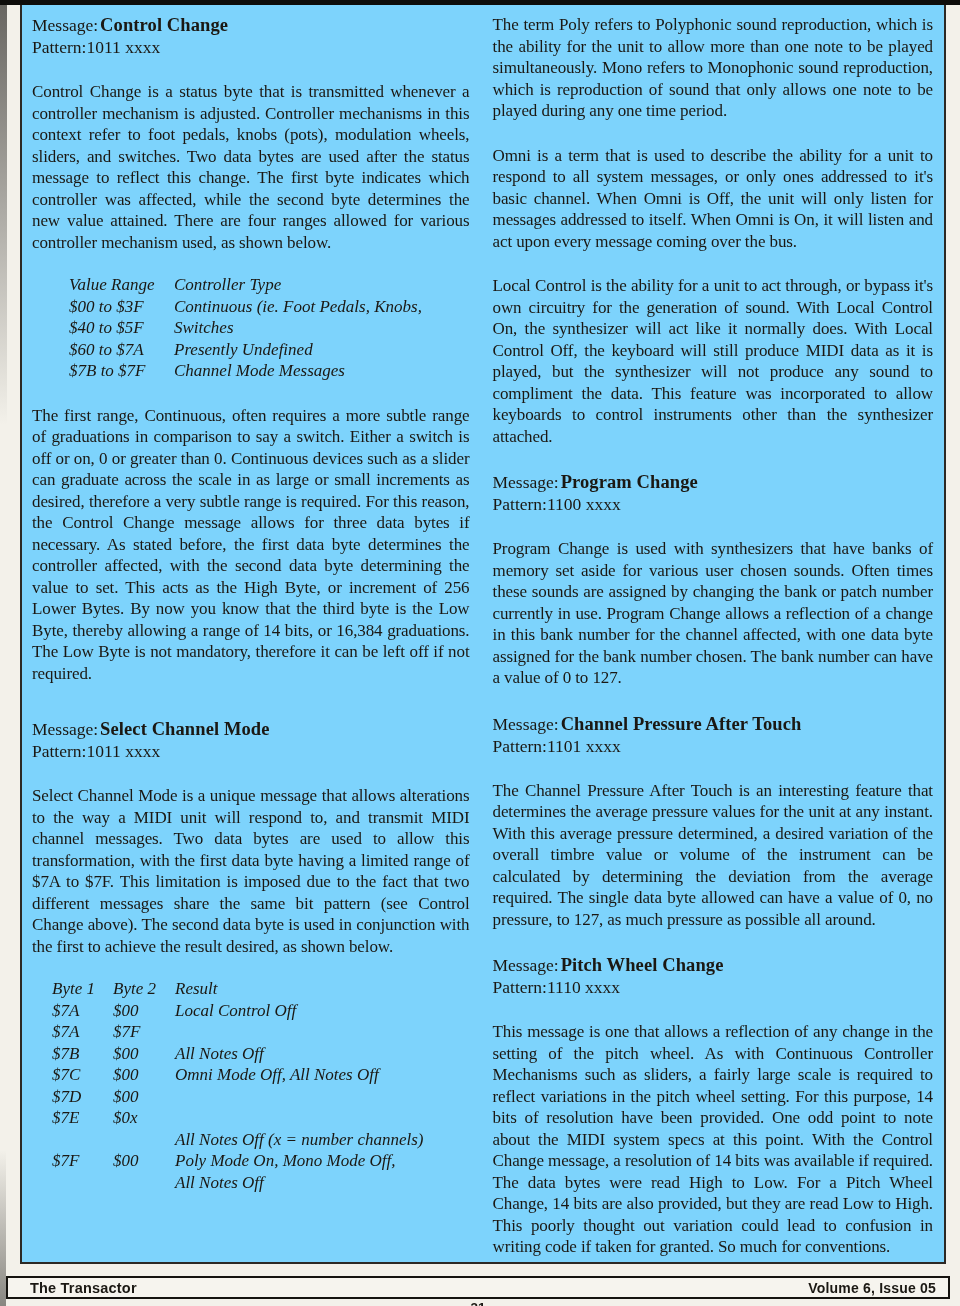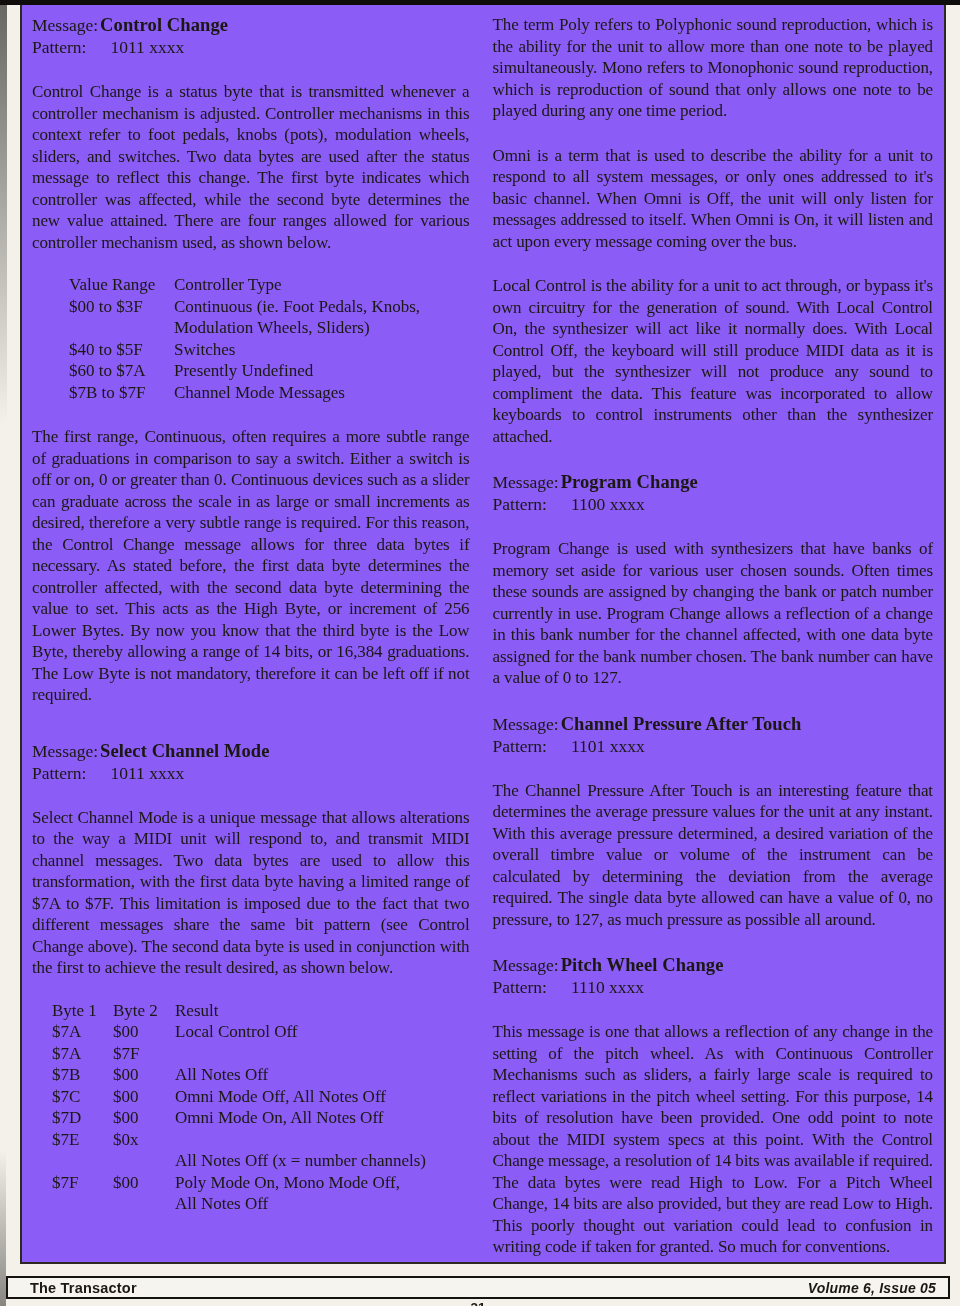--- a/index.html
+++ b/index.html
@@ -22,63 +22,63 @@
   .edge-smudge-bottom{
     position:absolute;left:0;top:1150px;width:6px;height:156px;
     background:linear-gradient(to top, rgba(30,28,24,.5), rgba(30,28,24,0));
   }
   .content-box{
     position:absolute;top:5px;left:20px;width:926px;height:1259px;
     box-sizing:border-box;
     border-left:2px solid #2c2925;
     border-right:2px solid #2c2925;
     border-bottom:2px solid #2c2925;
-    background:#8b5cf6;
+    background:#7dd3fc;
     display:flex;
     padding:9px 11px 0 10px;
     gap:23px;
     overflow:hidden;
   }
   .col{width:440px;}
   .col.right{width:443px;}
   p.body{
     font-size:17px;line-height:21.5px;
     text-align:justify;
     letter-spacing:-0.1px;
     margin:23px 0 0 0;
     hyphens:auto;
   }
   .col > :first-child{margin-top:0;}
   .msg-head{margin:34px 0 0 0;}
   .col.right .msg-head{margin-top:24px;}
   .msg-line{font-size:17.5px;line-height:22px;white-space:nowrap;}
   .msg-line .ttl{font-weight:bold;font-size:18.5px;margin-left:2px;letter-spacing:0.1px;}
   .pat-line{font-size:17.5px;line-height:22px;}
-  .pat-line .pat{margin-left:24px;}
-  .dtable{margin:21px 0 0 0;font-size:17px;line-height:21.5px;}
+  .pat-line .pat{margin-left:0;}
+  .dtable{margin:21px 0 0 0;font-size:17px;line-height:21.5px;font-style:italic;}
   .t1{margin-left:37px;}
   .t2{margin-left:20px;}
   .trow{display:flex;}
   .t1 .c1{width:105px;flex:0 0 105px;}
   .t1 .c2{flex:1;}
   .t2 .c1{width:61px;flex:0 0 61px;}
   .t2 .c2{width:62px;flex:0 0 62px;}
   .t2 .c3{flex:1;}
   .footer{
     position:absolute;left:6px;top:1276px;width:944px;height:23px;
     box-sizing:border-box;
     border:2px solid #15130f;
     background:#f6f4ee;
     display:flex;align-items:center;
     font-family:"Liberation Sans", sans-serif;
     font-weight:bold;
   }
   .f-left{font-size:14.5px;padding-left:22px;letter-spacing:0.2px;}
   .f-center{position:absolute;left:0;right:0;text-align:center;font-size:13.5px;margin-top:40px;}
-  .f-right{margin-left:auto;font-size:14px;padding-right:12px;letter-spacing:0.2px;font-style:italic;}
+  .f-right{margin-left:auto;font-size:14px;padding-right:12px;letter-spacing:0.2px;}
 </style>
 </head>
 <body>
 
 <div class="topbar"></div>
 <div class="edge-smudge"></div>
 <div class="edge-smudge-bottom"></div>
 
 <div class="content-box">
 
@@ -98,24 +98,20 @@
     <div class="dtable t1">
       <div class="trow">
           <span class="c1">Value Range</span>
           <span class="c2">Controller Type</span>
         </div>
       <div class="trow">
           <span class="c1">$00 to $3F</span>
           <span class="c2">Continuous (ie. Foot Pedals, Knobs,</span>
         </div>
       <div class="trow">
-          <span class="c1"></span>
-          <span class="c2">Modulation Wheels, Sliders)</span>
-        </div>
-      <div class="trow">
           <span class="c1">$40 to $5F</span>
           <span class="c2">Switches</span>
         </div>
       <div class="trow">
           <span class="c1">$60 to $7A</span>
           <span class="c2">Presently Undefined</span>
         </div>
       <div class="trow">
           <span class="c1">$7B to $7F</span>
           <span class="c2">Channel Mode Messages</span>
@@ -156,21 +152,20 @@
           <span class="c3">All Notes Off</span>
         </div>
       <div class="trow">
           <span class="c1">$7C</span>
           <span class="c2">$00</span>
           <span class="c3">Omni Mode Off, All Notes Off</span>
         </div>
       <div class="trow">
           <span class="c1">$7D</span>
           <span class="c2">$00</span>
-          <span class="c3">Omni Mode On, All Notes Off</span>
         </div>
       <div class="trow">
           <span class="c1">$7E</span>
           <span class="c2">$0x</span>
         </div>
       <div class="trow">
           <span class="c1"></span>
           <span class="c2"></span>
           <span class="c3">All Notes Off (x = number channels)</span>
         </div>

